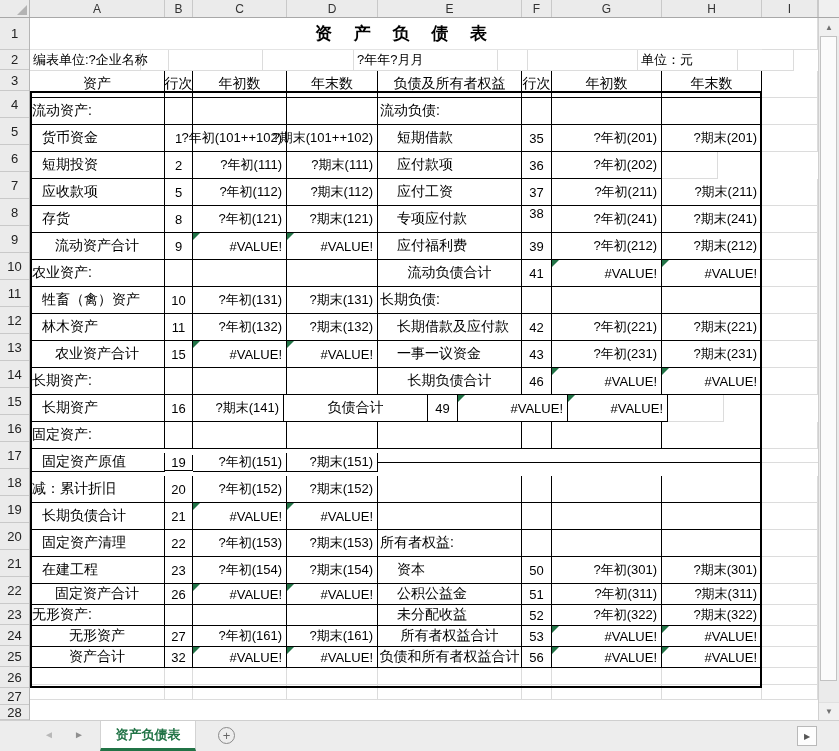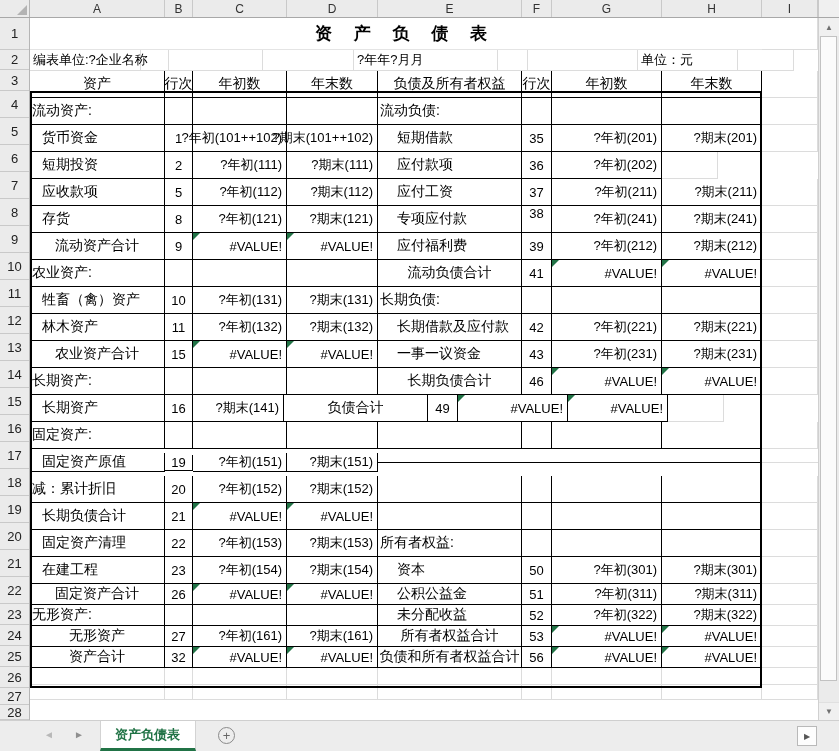--- a/index.html
+++ b/index.html
@@ -51,21 +51,21 @@
   .thumb{position:absolute;left:1px;top:18px;width:17px;height:645px;background:#fbfbfb;
     border:1px solid #c2c2c2;box-sizing:border-box;}
   
   .tabbar{position:relative;height:31px;background:#ededed;border-top:1px solid #cfcfcf;box-sizing:border-box;}
   .navarrow{position:absolute;top:8px;font-size:10px;color:#9b9b9b;cursor:default;}
   .nav-l{left:44px;color:#b8b8b8;}
   .nav-r{left:74px;color:#8f8f8f;}
   .sheettab{position:absolute;left:100px;top:0;height:30px;min-width:96px;padding:0 14px;
     background:#fff;border-left:1px solid #d3d3d3;border-right:1px solid #d3d3d3;
     border-bottom:3px solid #217346;box-sizing:border-box;
-    display:flex;align-items:center;}
+    display:flex;align-items:center;justify-content:center;}
   .sheettab span{color:#217346;font-weight:bold;font-size:13px;}
   .addsheet{position:absolute;left:218px;top:6px;width:17px;height:17px;border:1px solid #8a8a8a;border-radius:50%;
     display:flex;align-items:center;justify-content:center;font-size:13px;color:#666;line-height:1;box-sizing:border-box;background:#ededed;}
   .hsbtn{position:absolute;left:797px;top:5px;width:20px;height:20px;background:#fdfdfd;border:1px solid #b9b9b9;
     box-sizing:border-box;display:flex;align-items:center;justify-content:center;font-size:8px;color:#555;}
 </style>
 </head>
 <body>
 
 <div class="app">

